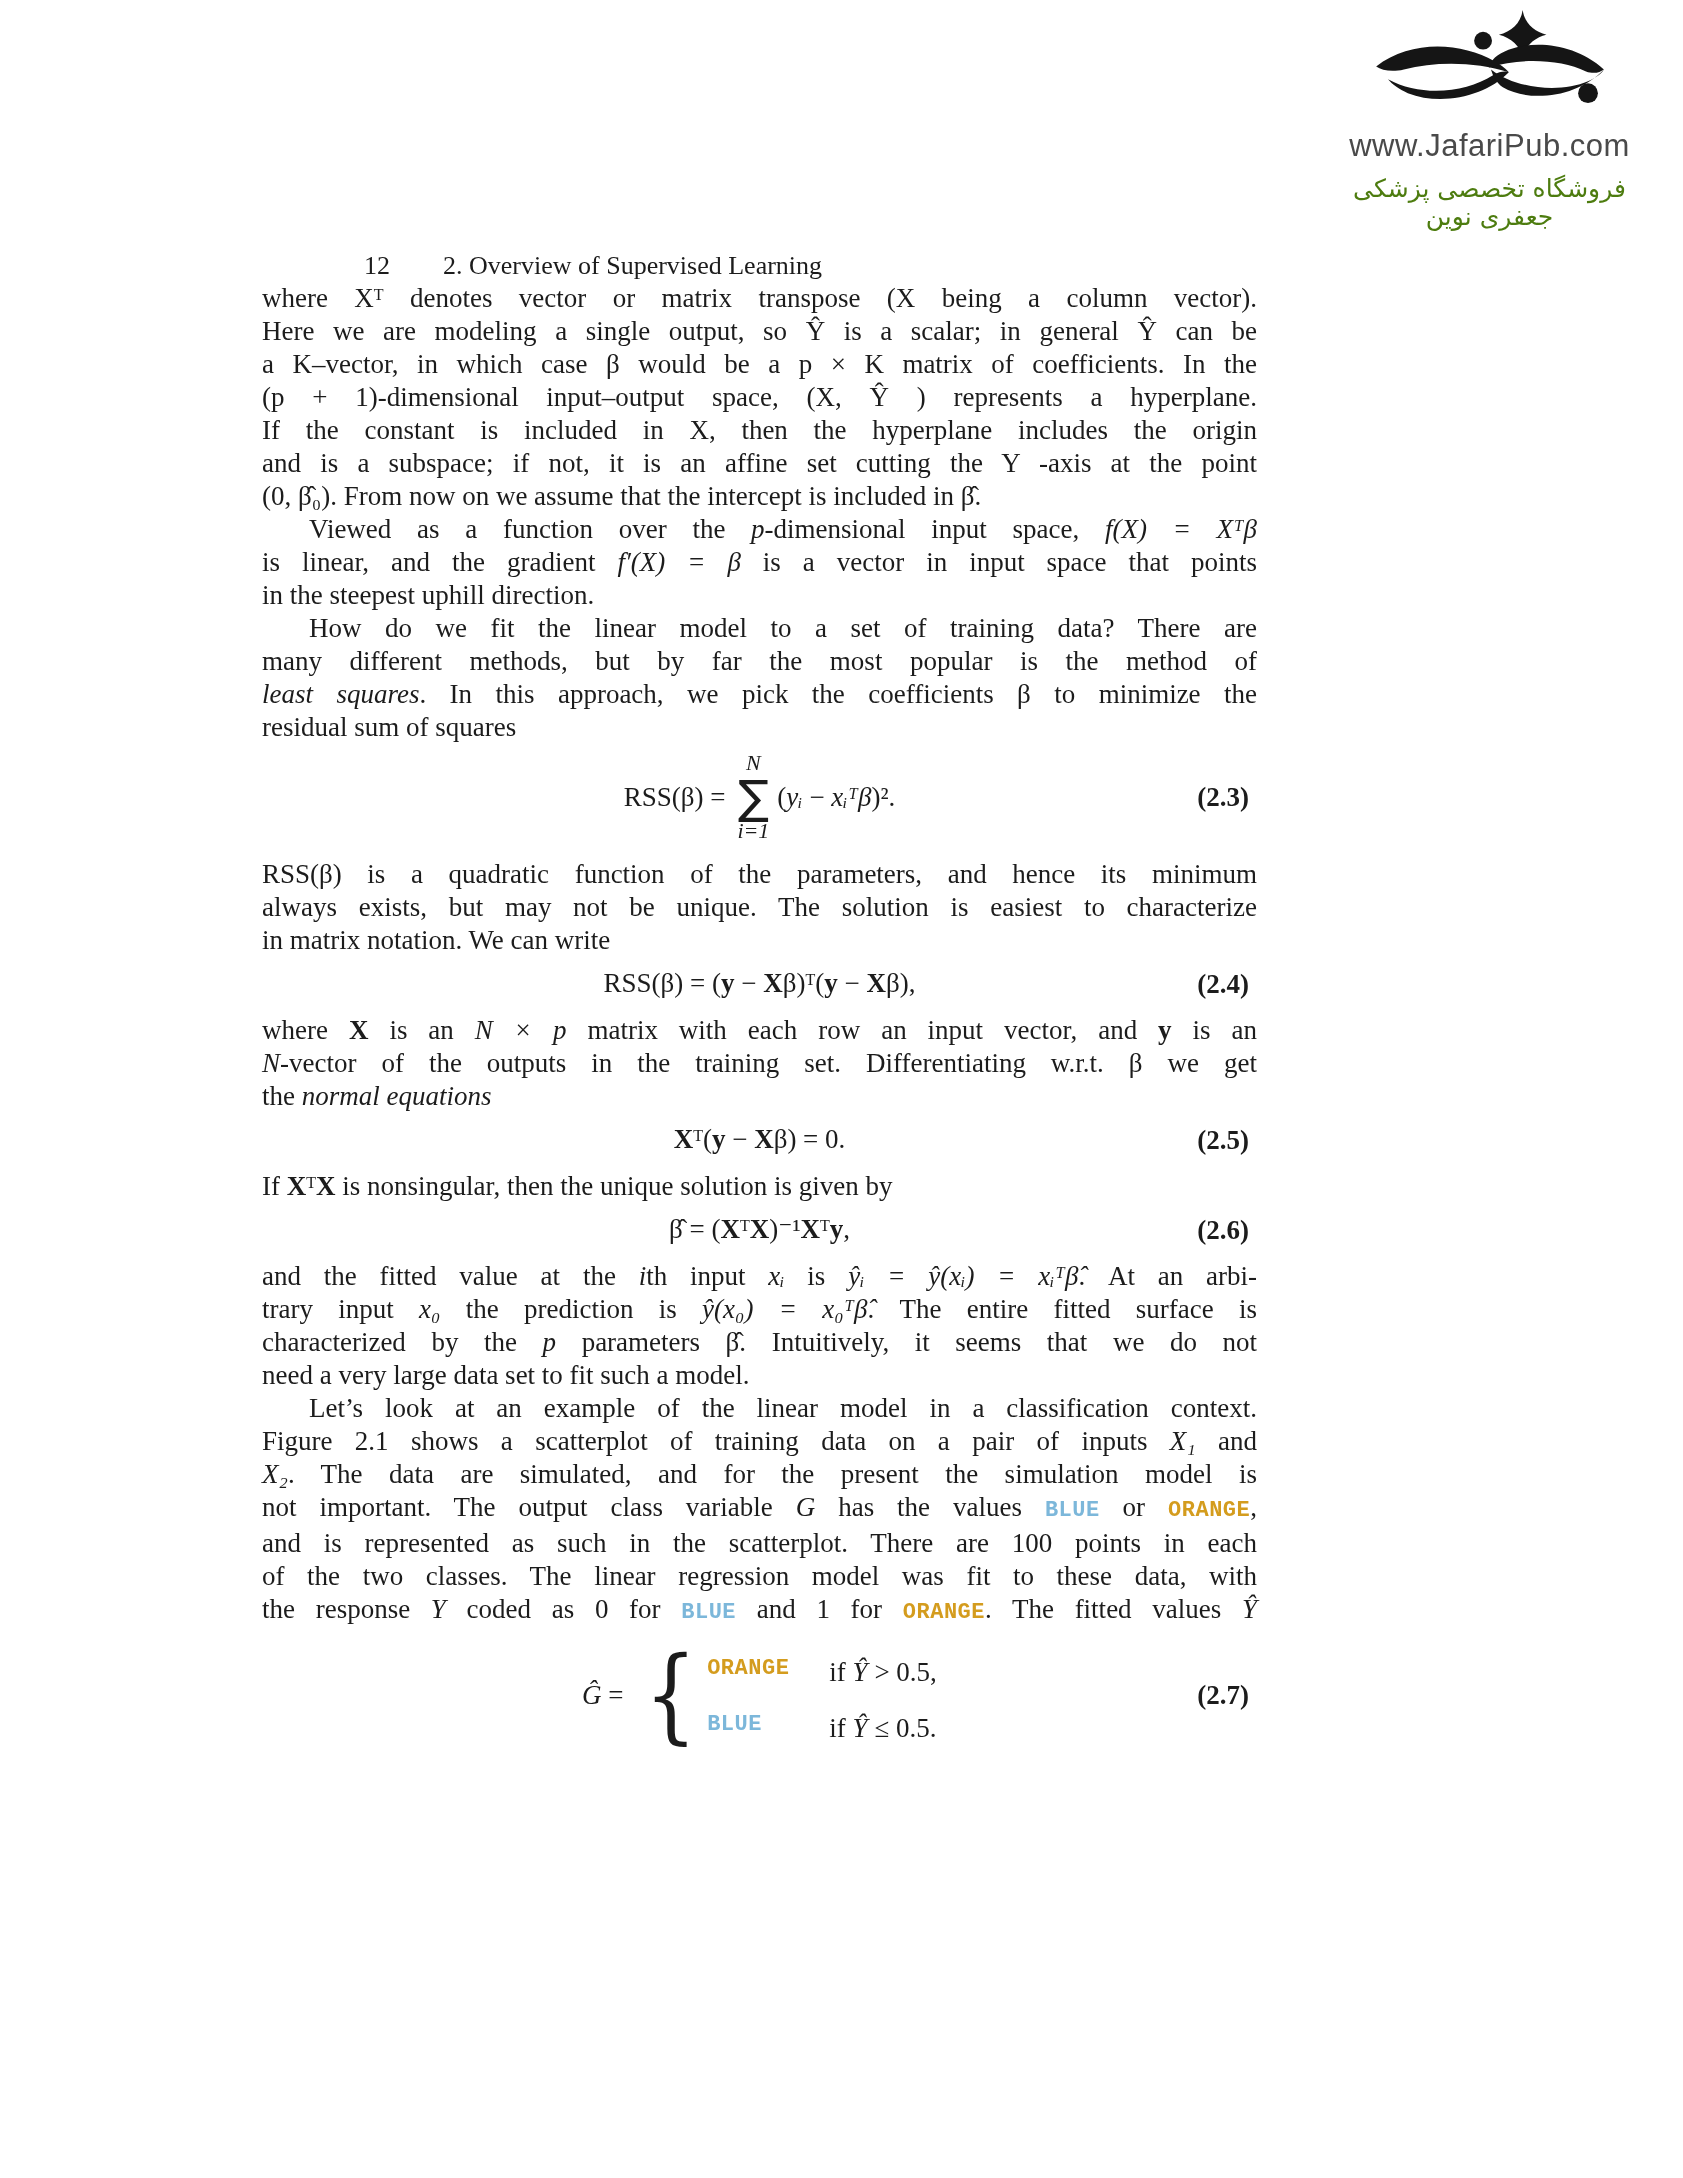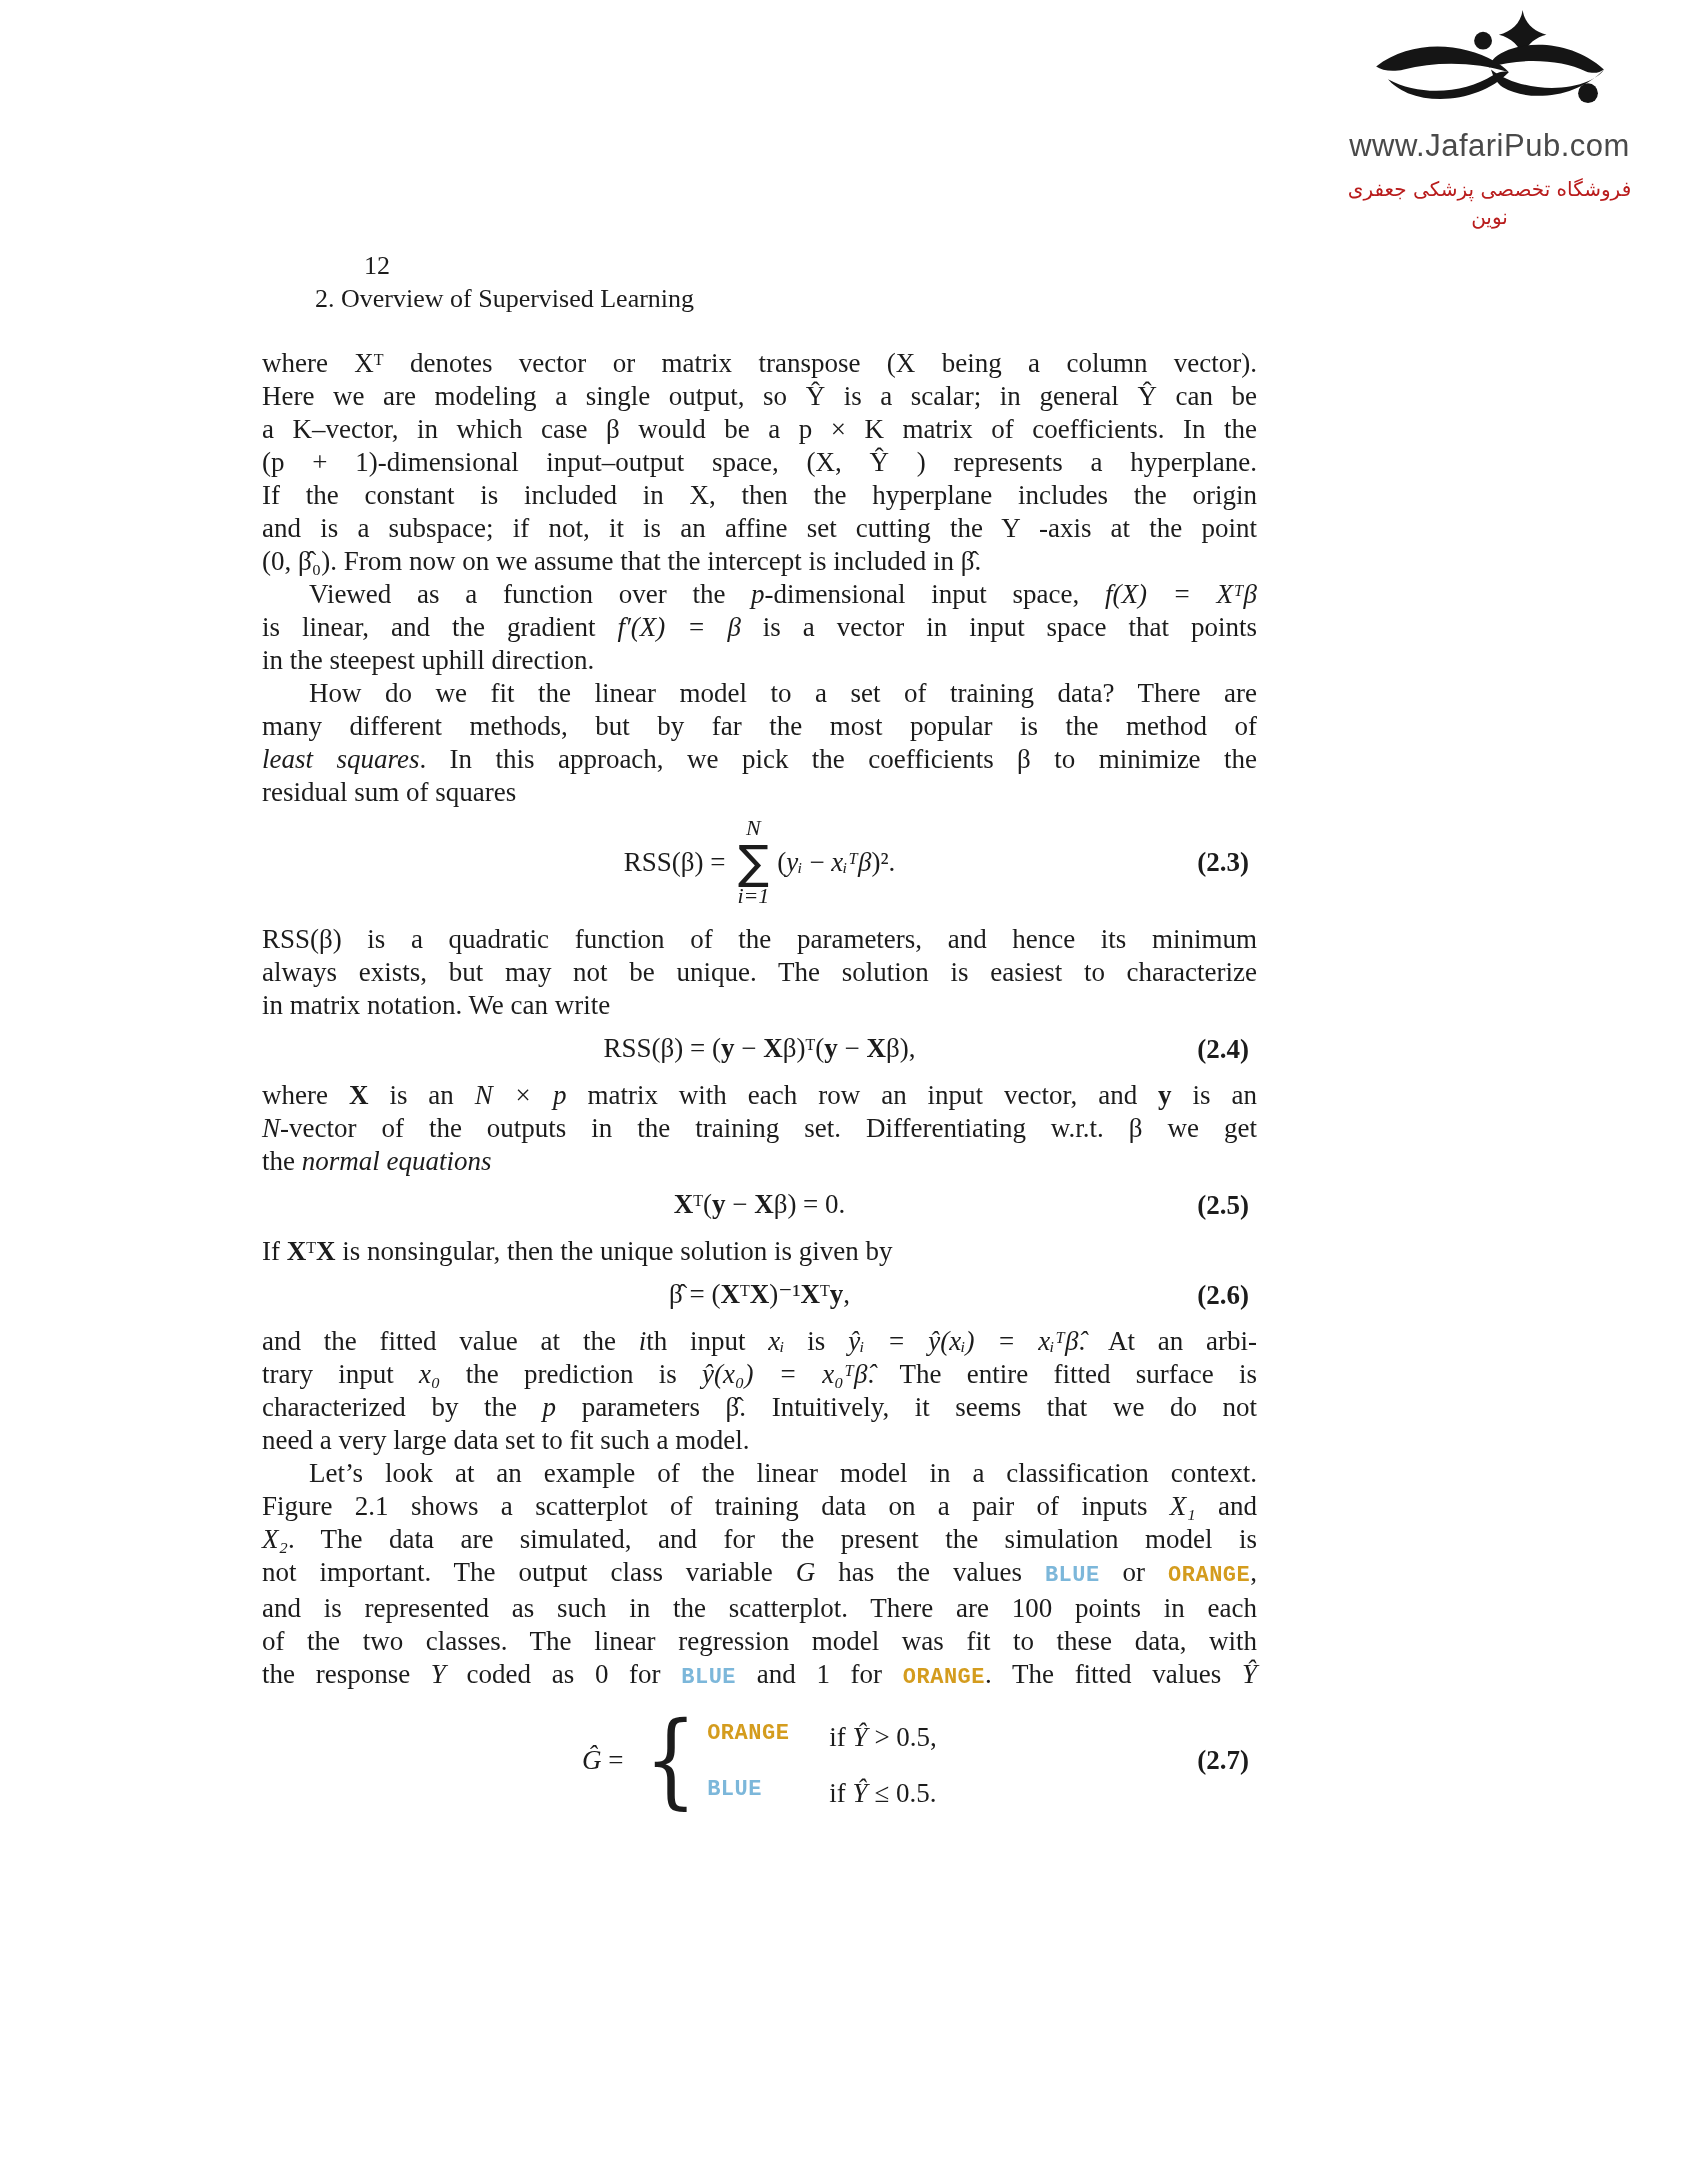--- a/index.html
+++ b/index.html
@@ -5,26 +5,26 @@
   html,body{margin:0;padding:0;background:#ffffff;}
   .page{position:relative;width:1683px;height:2178px;background:#ffffff;overflow:hidden;
         font-family:"Liberation Serif","DejaVu Serif",serif;color:#1c1c1c;}
 
   
   .wm{position:absolute;left:1341px;top:10px;width:297px;text-align:center;}
   .wm .ornament{display:block;margin:0 auto;}
   .wm .url{display:block;margin-top:20px;font-family:"Liberation Sans","DejaVu Sans",sans-serif;
            font-size:31px;line-height:34px;color:#4a4a4a;letter-spacing:0.5px;}
   .wm .fa{display:block;margin-top:12px;font-family:"DejaVu Sans","Liberation Sans",sans-serif;
-          font-size:20px;line-height:28px;color:#b91c1c;direction:rtl;}
+          font-size:25px;line-height:28px;color:#4d7c0f;direction:rtl;}
 
   
   .column{position:absolute;left:262px;top:249px;width:995px;
           font-size:27px;line-height:33px;}
-  .runhead{display:flex;margin-bottom:32px;font-size:26px;flex-direction:column;}
+  .runhead{display:flex;font-size:26px;}
   .runhead .pno{margin-left:102px;}
   .runhead .title{margin-left:53px;}
 
   .para .line{text-align:justify;text-align-last:justify;}
   .para .line.last{text-align-last:left;}
 
   .it{font-style:italic;}
   .bf{font-weight:bold;}
   .mono{font-family:Liberation Mono, monospace;
         font-size:22px;font-weight:700;letter-spacing:0.5px;}

